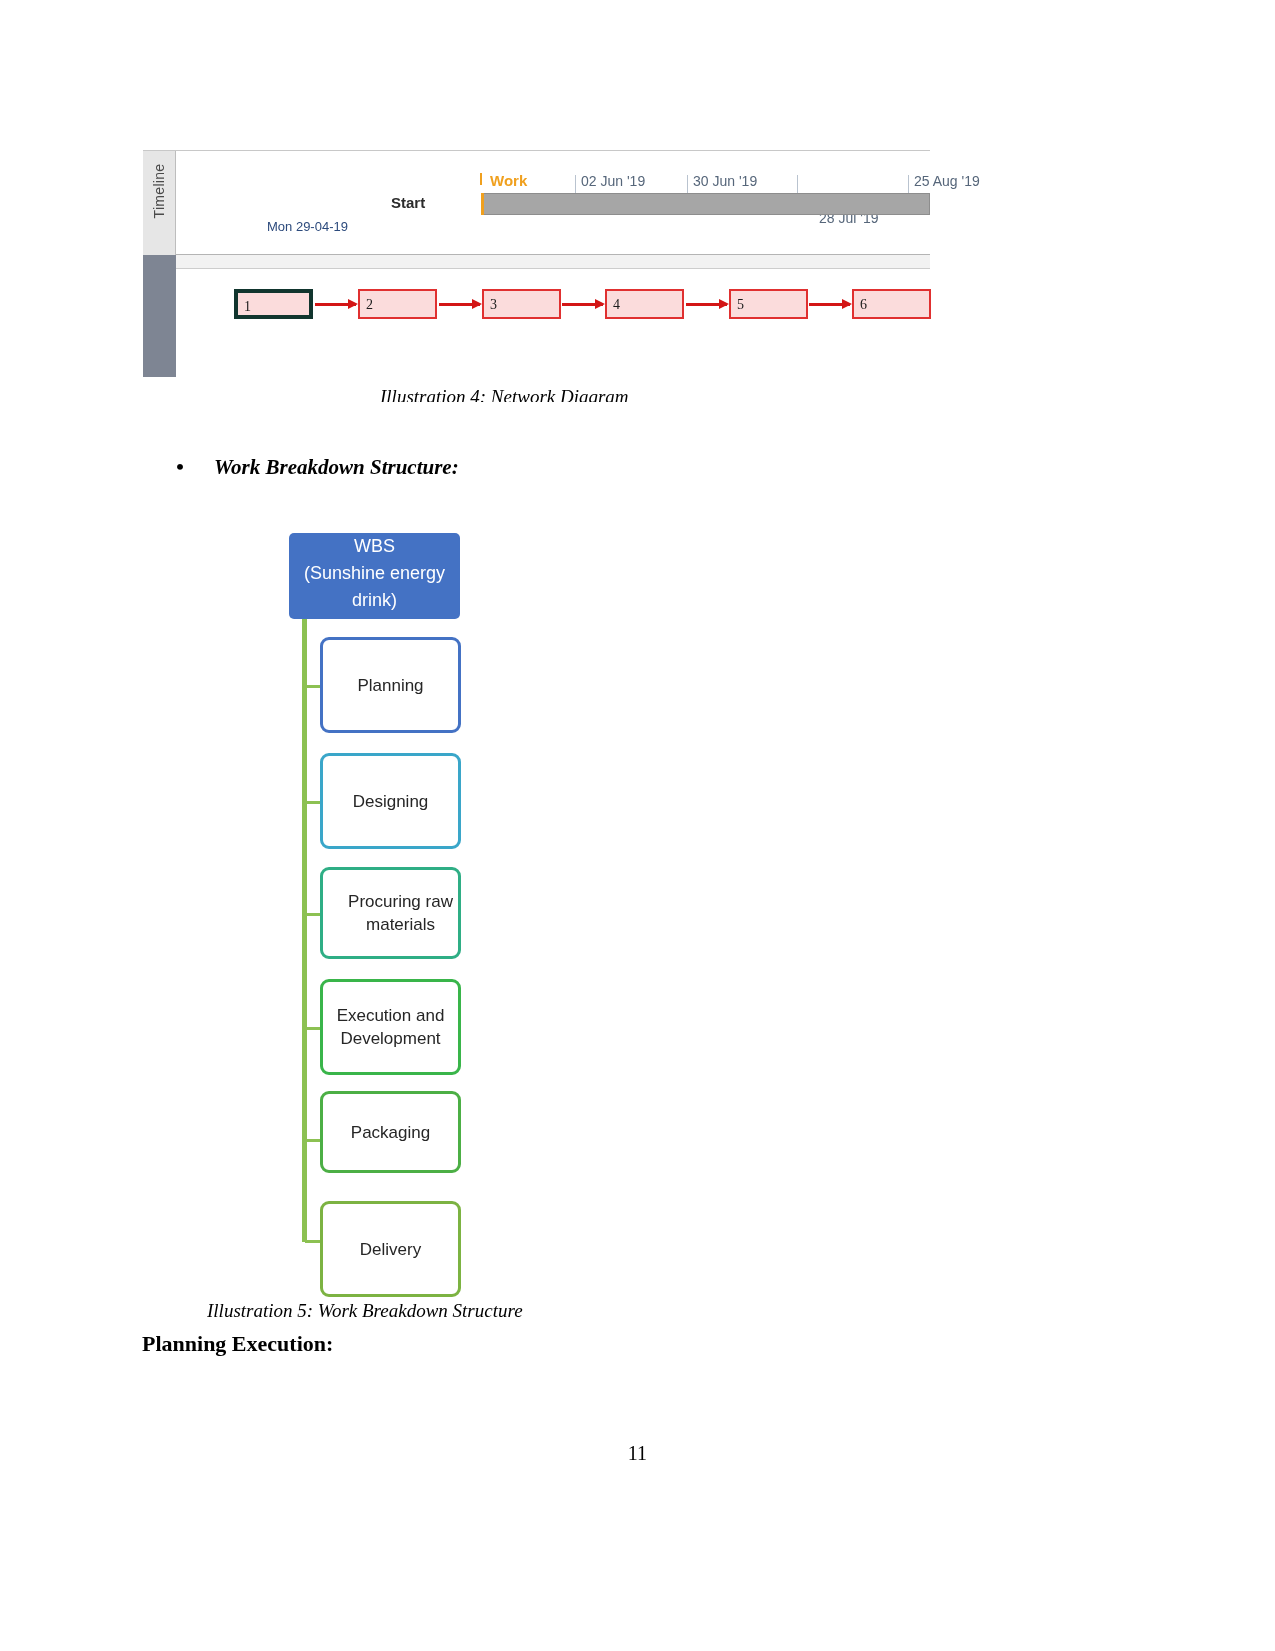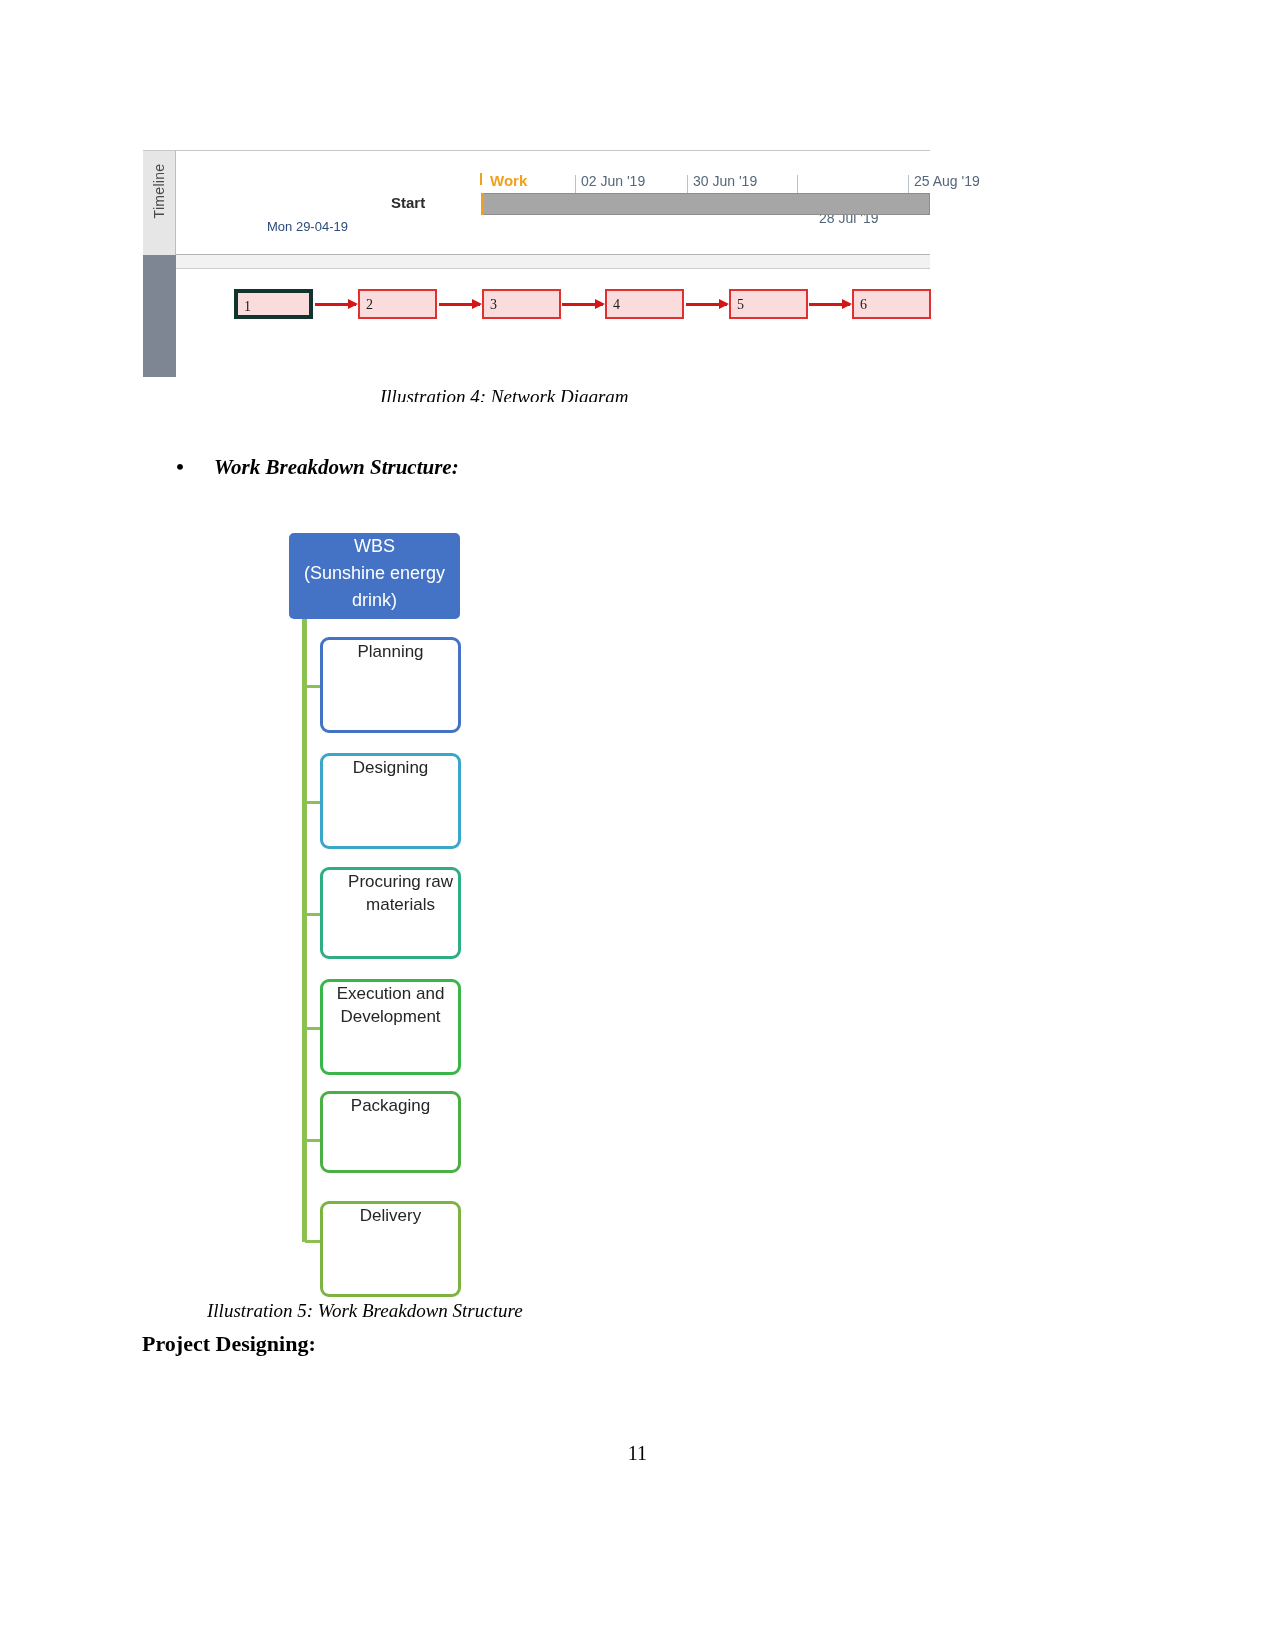--- a/index.html
+++ b/index.html
@@ -305,21 +305,21 @@
     position: absolute;
     left: 31px;
     width: 141px;
     background: #ffffff;
     border-radius: 9px;
     box-sizing: border-box;
     font-family: "Liberation Sans", sans-serif;
     font-size: 17px;
     color: #262626;
     display: flex;
-    align-items: flex-start;
+    align-items: center;
     justify-content: center;
     text-align: center;
     line-height: 23px;
     border-style: solid;
     border-width: 3px;
   }
   .wbs-connector {
     position: absolute;
     left: 16px;
     width: 18px;
@@ -433,15 +433,15 @@
   </div>
 
   <div class="wbs-connector" style="top:707px;background:#8cc152;"></div>
   <div class="wbs-child" style="top:668px;height:96px;border-color:#7cb342;">
     <span>Delivery</span>
   </div>
 </div>
 
 <div class="fig-caption" id="caption-illustration-5">Illustration 5: Work Breakdown Structure</div>
 
-<div class="section-heading">Project Designing:</div>
+<div class="section-heading">Planning Execution:</div>
 
 <div class="page-number">11</div>
 
 </body></html>

